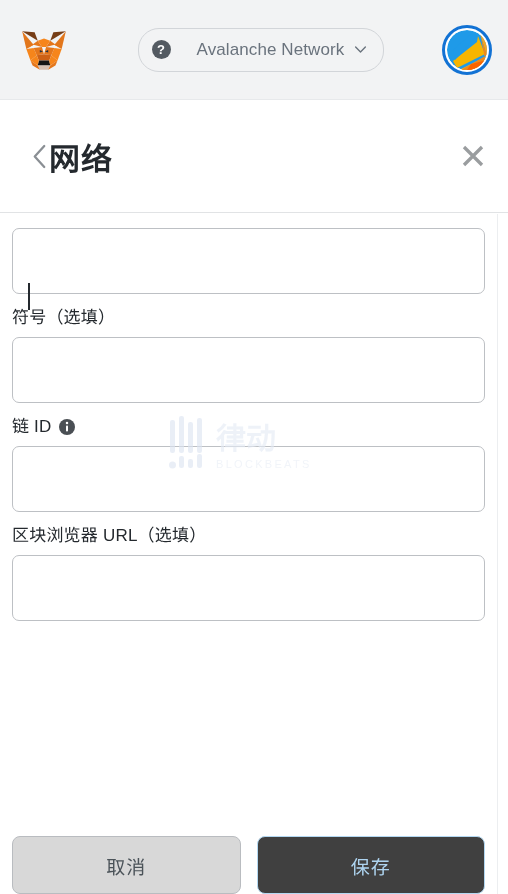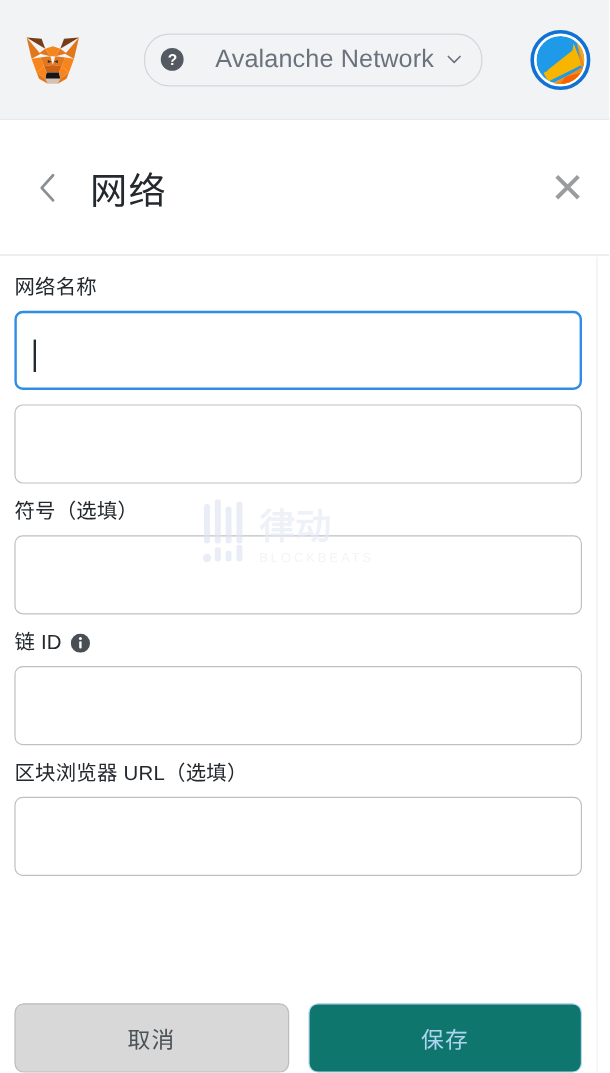--- a/index.html
+++ b/index.html
@@ -63,21 +63,21 @@
     background: #535a61;
     color: #ffffff;
     font-size: 13px;
     font-weight: bold;
     line-height: 19px;
     text-align: center;
     flex: 0 0 auto;
     font-family: "Liberation Sans", sans-serif;
   }
   .network-name {
-    font-size: 21px;
+    font-size: 17px;
     color: #6a737d;
     white-space: nowrap;
     letter-spacing: .1px;
     margin-left: 16px;
   }
   .chev-down {
     width: 13px;
     height: 13px;
     flex: 0 0 auto;
   }
@@ -116,23 +116,22 @@
     background: #ffffff;
   }
   .back-chevron {
     width: 19px;
     height: 27px;
     flex: 0 0 auto;
     cursor: pointer;
   }
   .page-title {
     font-size: 31px;
-    font-weight: 400;
+    font-weight: 700;
     color: #24292e;
-    margin-left: 26px;
     letter-spacing: 1px;
   }
   .close-x {
     margin-left: auto;
     width: 26px;
     height: 26px;
     cursor: pointer;
     flex: 0 0 auto;
   }
 
@@ -231,21 +230,21 @@
     letter-spacing: 1px;
     cursor: pointer;
     user-select: none;
   }
   .btn-cancel {
     background: #d8d8d8;
     border: 1px solid #b9bcc0;
     color: #4b5359;
   }
   .btn-save {
-    background: #0f766e;
+    background: #404040;
     border: 1px solid #b3d8f2;
     color: #aed4f0;
     cursor: default;
   }
 
   
   .scroll-gutter {
     position: absolute;
     right: 0;
     top: 214px;
@@ -311,26 +310,20 @@
       <path d="M15 3 L5 14 L15 25" fill="none" stroke="#8a8f94" stroke-width="2.4" stroke-linecap="round" stroke-linejoin="round"></path>
     </svg>
     <div class="page-title">网络</div>
     <svg class="close-x" viewBox="0 0 26 26">
       <path d="M4 4 L22 22 M22 4 L4 22" fill="none" stroke="#9a9d9f" stroke-width="3.3" stroke-linecap="butt"></path>
     </svg>
   </div>
 
   <div class="form-area">
 
-    <div class="field">
-      <div class="field-label">
-        <span>网络名称</span>
-      </div>
-      <input class="text-input focused" type="text" placeholder="" style="">
-    </div>
 
     <div class="field">
       <input class="text-input" type="text" placeholder="" style="">
     </div>
 
     <div class="field">
       <div class="field-label">
         <span>符号（选填）</span>
       </div>
       <input class="text-input" type="text" placeholder="" style="">

